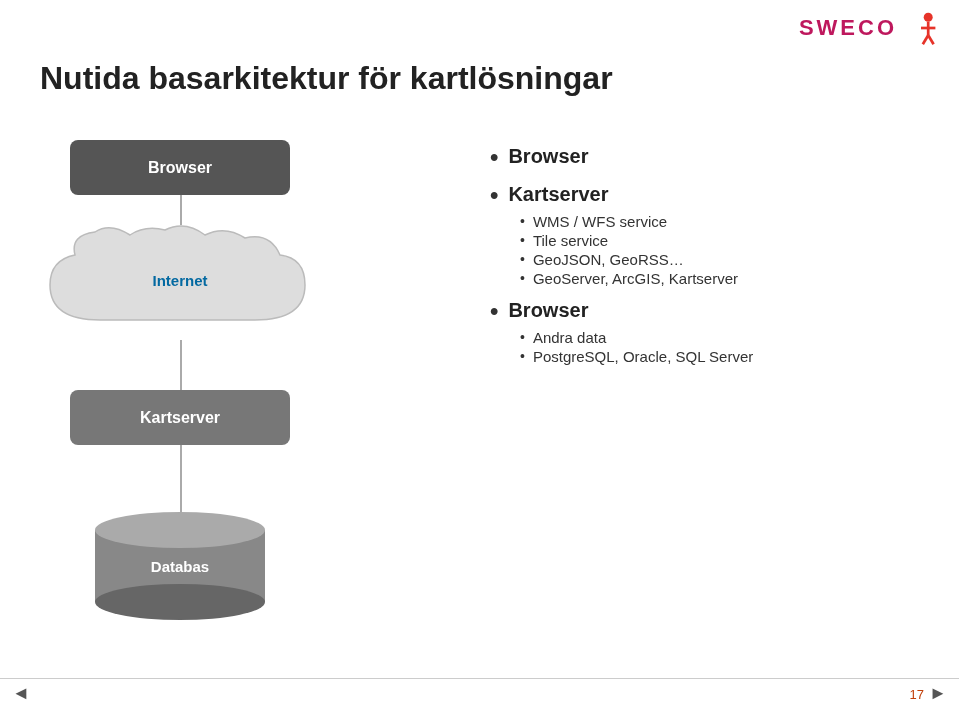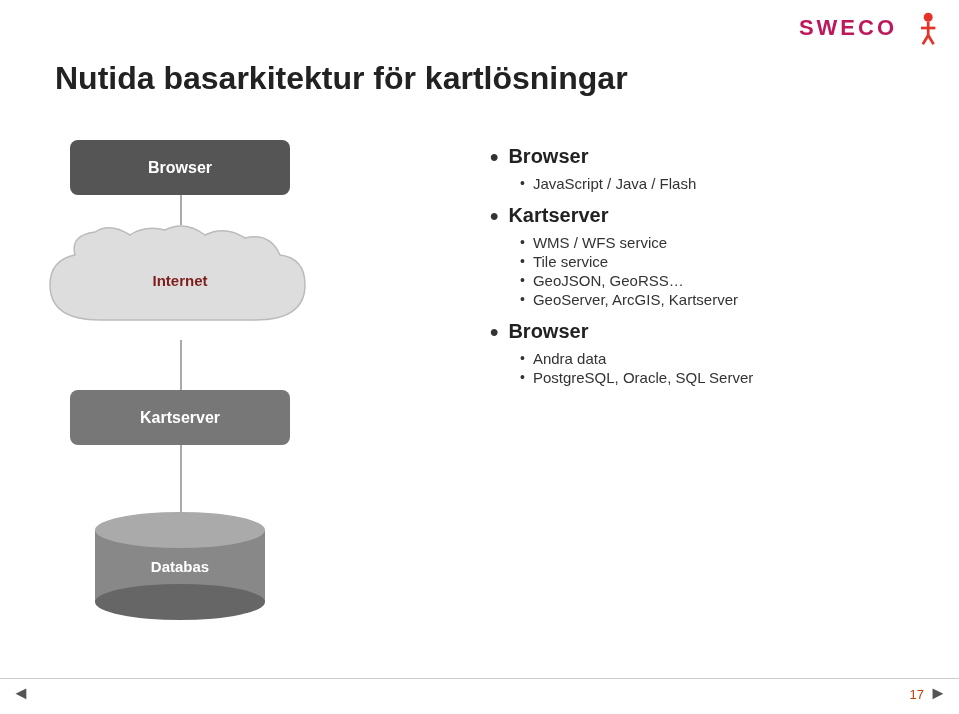--- a/index.html
+++ b/index.html
@@ -62,21 +62,20 @@
     }
 
     
     .slide-title {
       position: absolute;
       top: 60px;
       left: 40px;
       font-size: 32px;
       font-weight: bold;
       color: #222;
-      margin-left: 15px;
     }
 
     
     .diagram-area {
       position: absolute;
       top: 140px;
       left: 40px;
       width: 310px;
       height: 520px;
     }
@@ -112,21 +111,21 @@
     .cloud-svg {
       position: absolute;
       top: 0; left: 0;
     }
 
     .cloud-label {
       position: relative;
       z-index: 2;
       font-size: 15px;
       font-weight: bold;
-      color: #7f1d1d;
+      color: #0369a1;
     }
 
     .internet-cloud {
       top: 80px;
       left: 0px;
       width: 280px;
       height: 120px;
     }
 
     
@@ -279,23 +278,20 @@
     </svg>
   </div>
 
 </div>
 
 <div class="bullet-list">
 
   <div class="bullet-main">
     <span>Browser</span>
   </div>
-  <div class="bullet-sub">
-    <span>JavaScript / Java / Flash</span>
-  </div>
 
   <div class="bullet-main section-gap">
     <span>Kartserver</span>
   </div>
   <div class="bullet-sub">
     <span>WMS / WFS service</span>
   </div>
   <div class="bullet-sub">
     <span>Tile service</span>
   </div>

